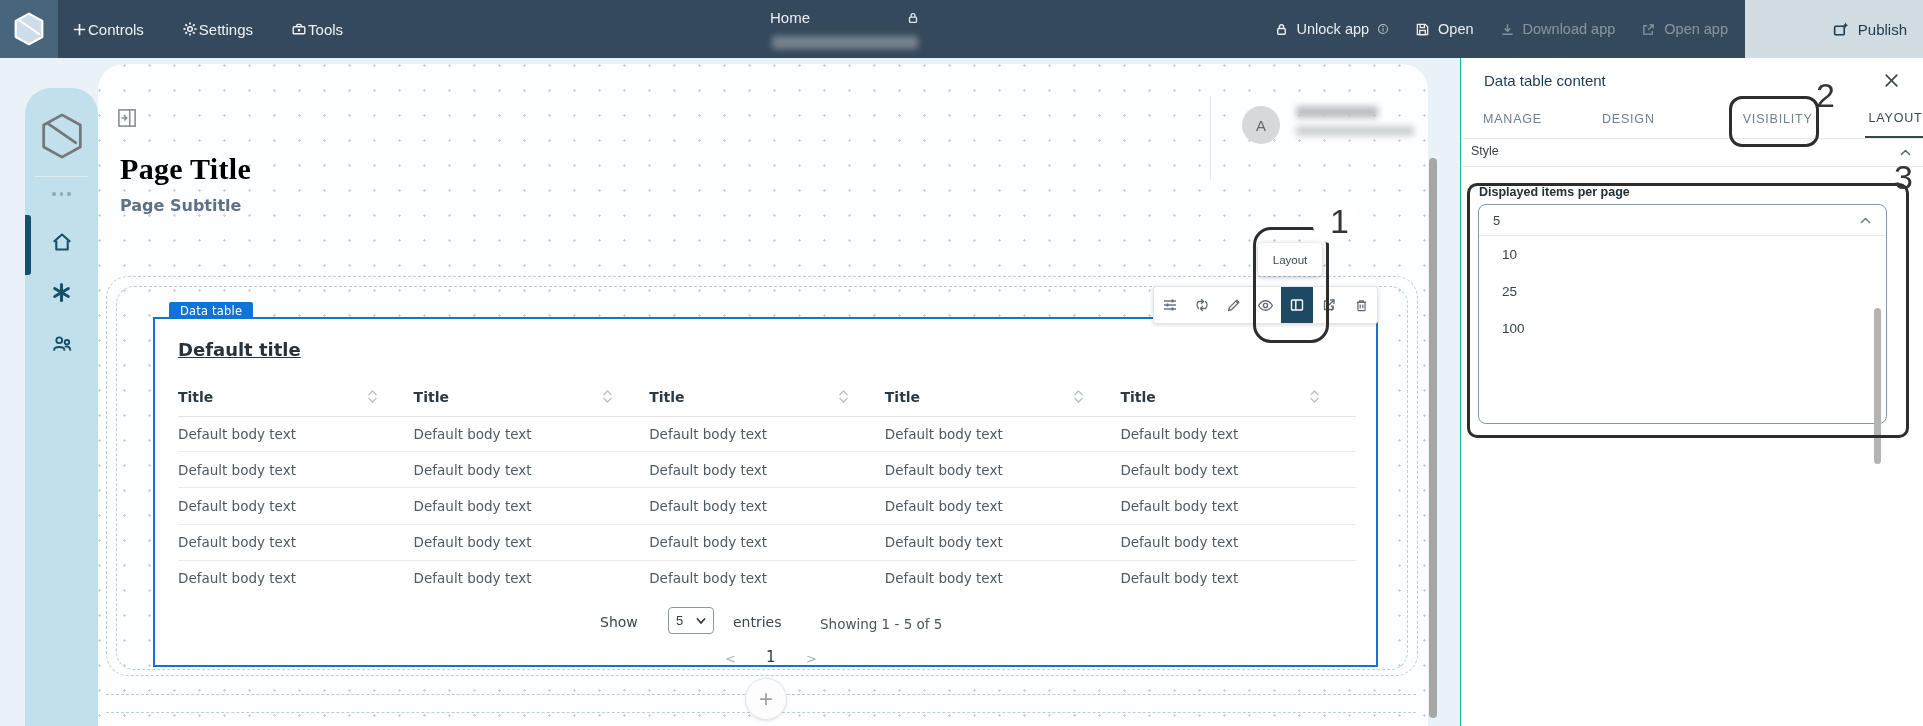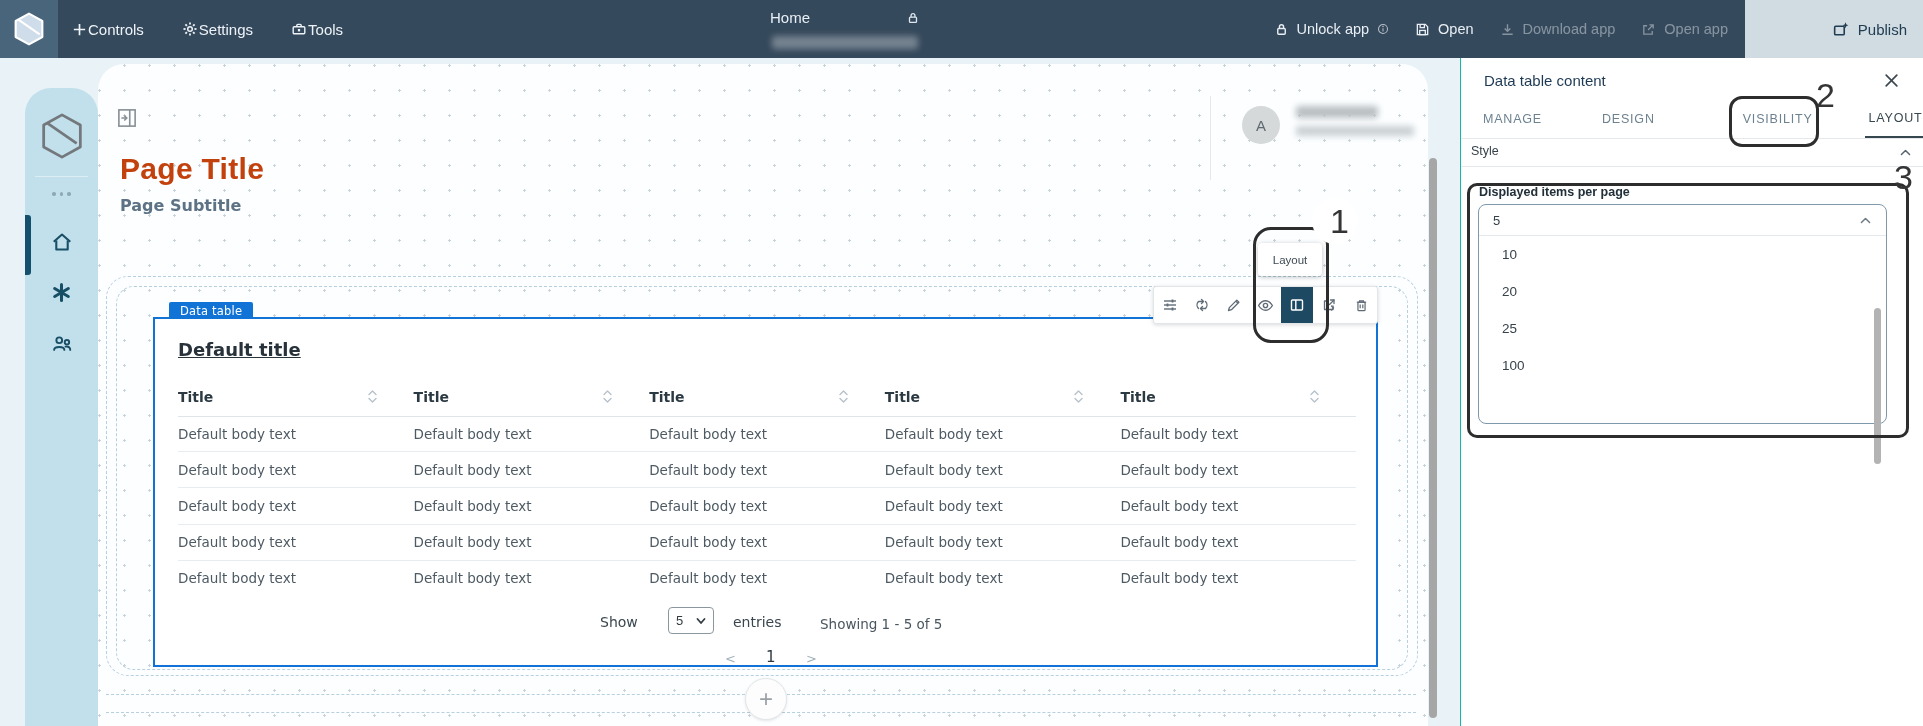--- a/index.html
+++ b/index.html
@@ -31,21 +31,21 @@
   .rail-dots{position:absolute;left:0;top:104px;width:73px;display:flex;justify-content:center;gap:4px;}
   .rail-dots i{width:3.5px;height:3.5px;border-radius:50%;background:#8fa9b4;}
   .rail-indicator{position:absolute;left:0;top:127px;width:6px;height:60px;background:#14506b;border-radius:0 3px 3px 0;}
   .rail-icon{position:absolute;left:0;width:73px;display:flex;justify-content:center;color:#174f66;cursor:pointer;}
 
   
   .page-card{left:98px;top:64px;width:1330px;height:662px;background:#fcfeff;border-radius:26px 26px 0 0;
              background-image:radial-gradient(circle,#c9d4da 1.2px,rgba(0,0,0,0) 1.4px);
              background-size:25px 25px;background-position:14px 14px;z-index:10;}
   .canvas-scrollbar{left:1429px;top:158px;width:8px;height:560px;background:#a6a6a6;border-radius:4px;z-index:30;cursor:grab;}
-  .page-title{left:120px;top:152px;font-size:30px;font-weight:700;color:#c2410c;letter-spacing:.3px;font-family:Liberation Sans, sans-serif;}
+  .page-title{left:120px;top:152px;font-size:30px;font-weight:700;color:#000000;letter-spacing:.3px;font-family:Liberation Serif, serif;}
   .page-subtitle{left:120px;top:196px;font-size:16px;font-weight:600;color:#5e7286;font-family:"DejaVu Sans",sans-serif;}
   .avatar-divider{left:1210px;top:96px;width:1px;height:84px;background:#e3e9ec;}
   .avatar{left:1242px;top:106px;width:38px;height:38px;border-radius:50%;background:#d5d9da;color:#5f6a70;
           display:flex;align-items:center;justify-content:center;font-size:15px;}
   .blur-name1{left:1296px;top:106px;width:82px;height:12px;background:#b9bfc2;border-radius:3px;filter:blur(3px);}
   .blur-name2{left:1296px;top:126px;width:118px;height:10px;background:#caD0d3;border-radius:3px;filter:blur(3px);}
 
   .dashed-rect{border:1px dashed #b8cfdd;border-radius:22px;}
   .dash-a{left:106px;top:276px;width:1310px;height:398px;}
   .dash-b{left:116px;top:286px;width:1290px;height:382px;border-radius:18px;}
@@ -455,21 +455,20 @@
     <div class="field-label">Displayed items per page</div>
     <div class="dd-box">
       <div class="dd-input">
         <span>5</span>
         <svg width="13" height="13" viewBox="0 0 16 16" stroke="#6b7a85" fill="none" stroke-width="1.8" stroke-linecap="round" stroke-linejoin="round">
             <path d="M3 10.5 L8 5.5 L13 10.5"></path>
           </svg>
       </div>
       <div class="dd-list">
           <div class="opt">10</div>
-          <div class="opt">20</div>
           <div class="opt">25</div>
           <div class="opt">100</div>
         </div>
       <div class="dd-scroll"></div>
     </div>
   </div>
 
   <div class="abs anno-rect anno1-rect"></div>
   <div class="abs anno1-circle"></div>
   <div class="abs anno-num anno1-num">1</div>

